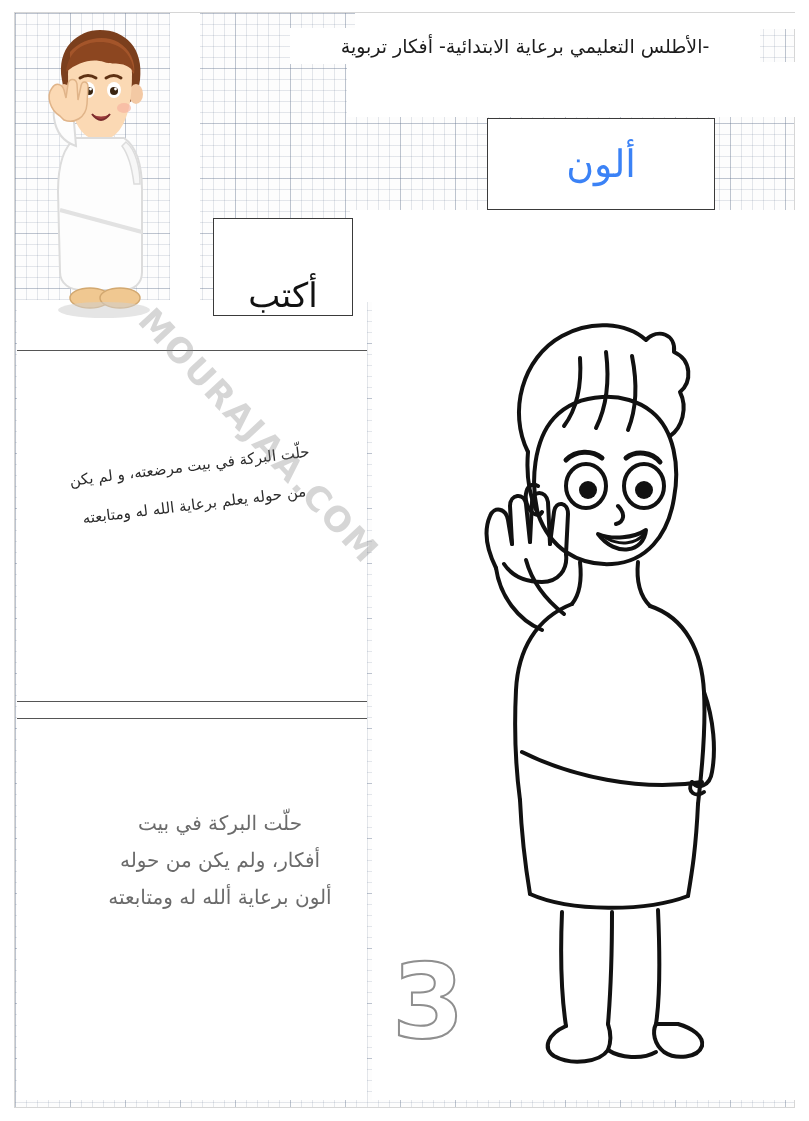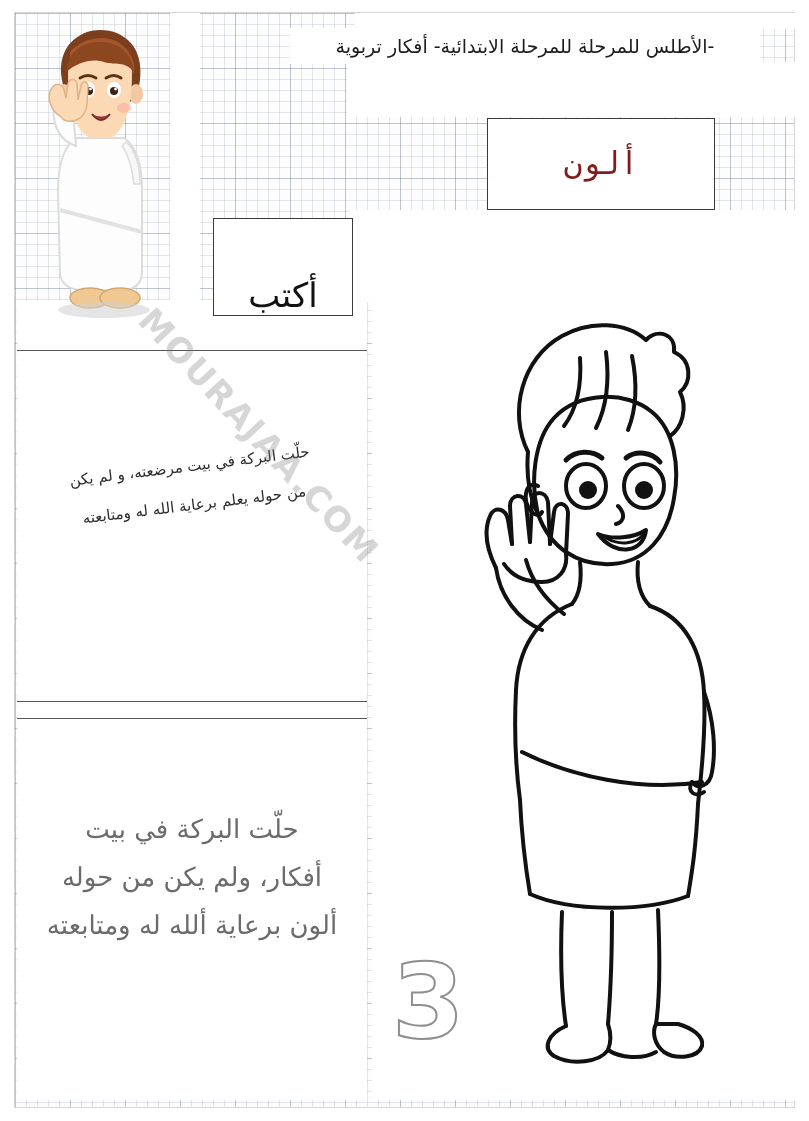--- a/index.html
+++ b/index.html
@@ -77,23 +77,23 @@
     height: 92px;
     background: #ffffff;
     border: 1px solid #3a3a3a;
     box-sizing: border-box;
     display: flex;
     align-items: center;
     justify-content: center;
   }
   .color-box .word {
     direction: rtl;
-    font-family: Liberation Mono, monospace;
-    font-size: 31px;
-    color: #7f1d1d;
+    font-family: Liberation Sans, sans-serif;
+    font-size: 38px;
+    color: #3b82f6;
   }
 
   .write-box {
     position: absolute;
     left: 213px;
     top: 218px;
     width: 140px;
     height: 98px;
     background: #ffffff;
     border: 1px solid #3a3a3a;
@@ -149,24 +149,25 @@
     box-sizing: border-box;
   }
   .text-panel-bottom .lines {
     position: absolute;
     left: 0;
     top: 86px;
     width: 350px;
     direction: rtl;
     text-align: center;
     font-family: "DejaVu Serif", serif;
-    font-size: 26px;
+    font-size: 20px;
     color: #6b6b6b;
     line-height: 1.85;
     letter-spacing: 1px;
+    padding-left: 28px;
   }
 
   
   .drawing-panel {
     position: absolute;
     left: 372px;
     top: 300px;
     width: 423px;
     height: 800px;
     background: #ffffff;
@@ -231,21 +232,21 @@
   <div class="sheet"></div>
 
   <div class="mask strip-a"></div>
   <div class="mask strip-b"></div>
   <div class="mask strip-c"></div>
   <div class="mask strip-d"></div>
   <div class="mask strip-e"></div>
   <div class="mask strip-f"></div>
   <div class="mask strip-g"></div>
 
-  <div class="header-title">-الأطلس للمرحلة للمرحلة الابتدائية- أفكار تربوية</div>
+  <div class="header-title">-الأطلس التعليمي برعاية الابتدائية- أفكار تربوية</div>
 
   <div class="color-box">
     <span class="word">ألون</span>
   </div>
 
   <div class="write-box">
     <span class="word">أكتب</span>
   </div>
 
   <div class="text-panel-top">

